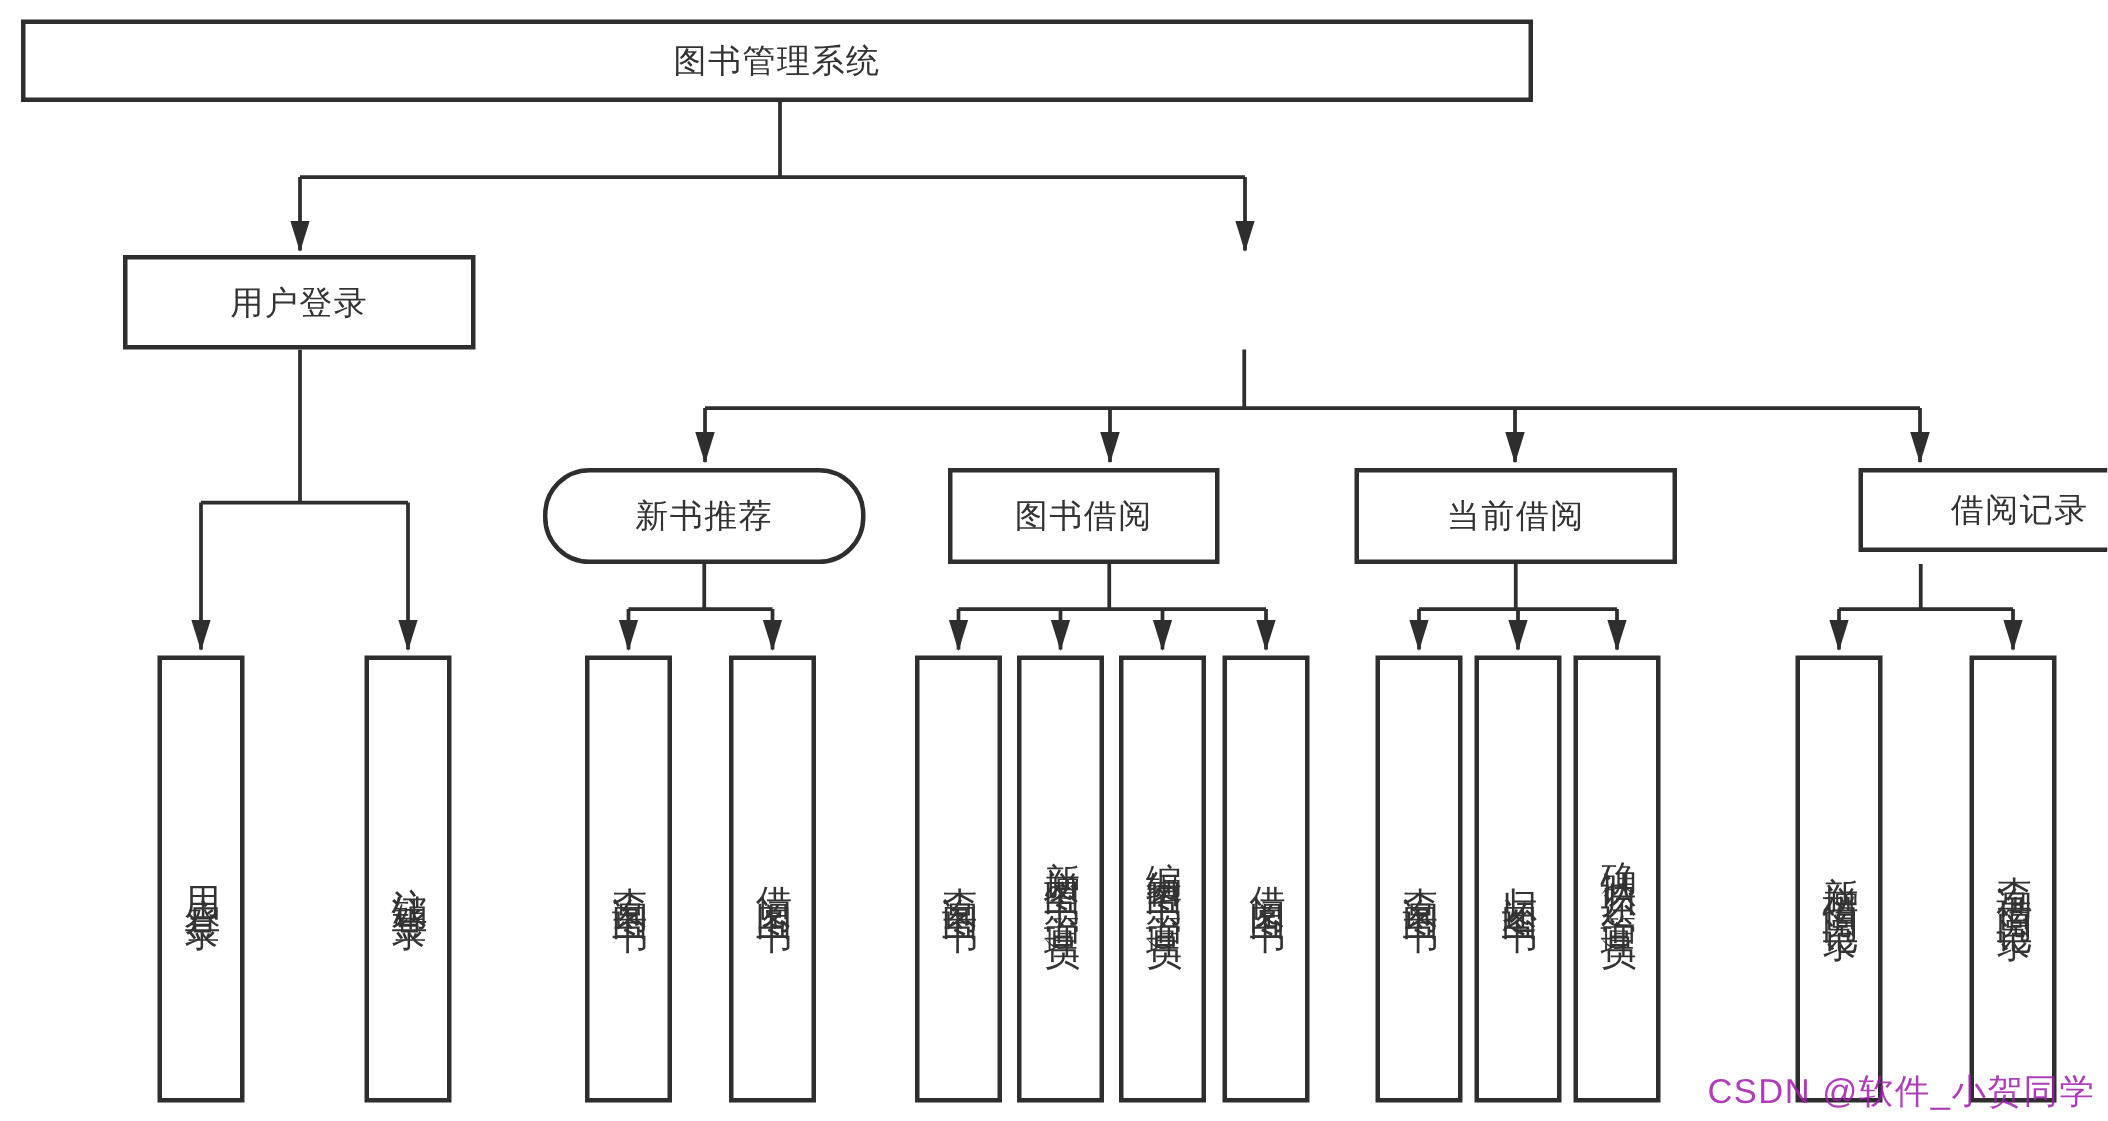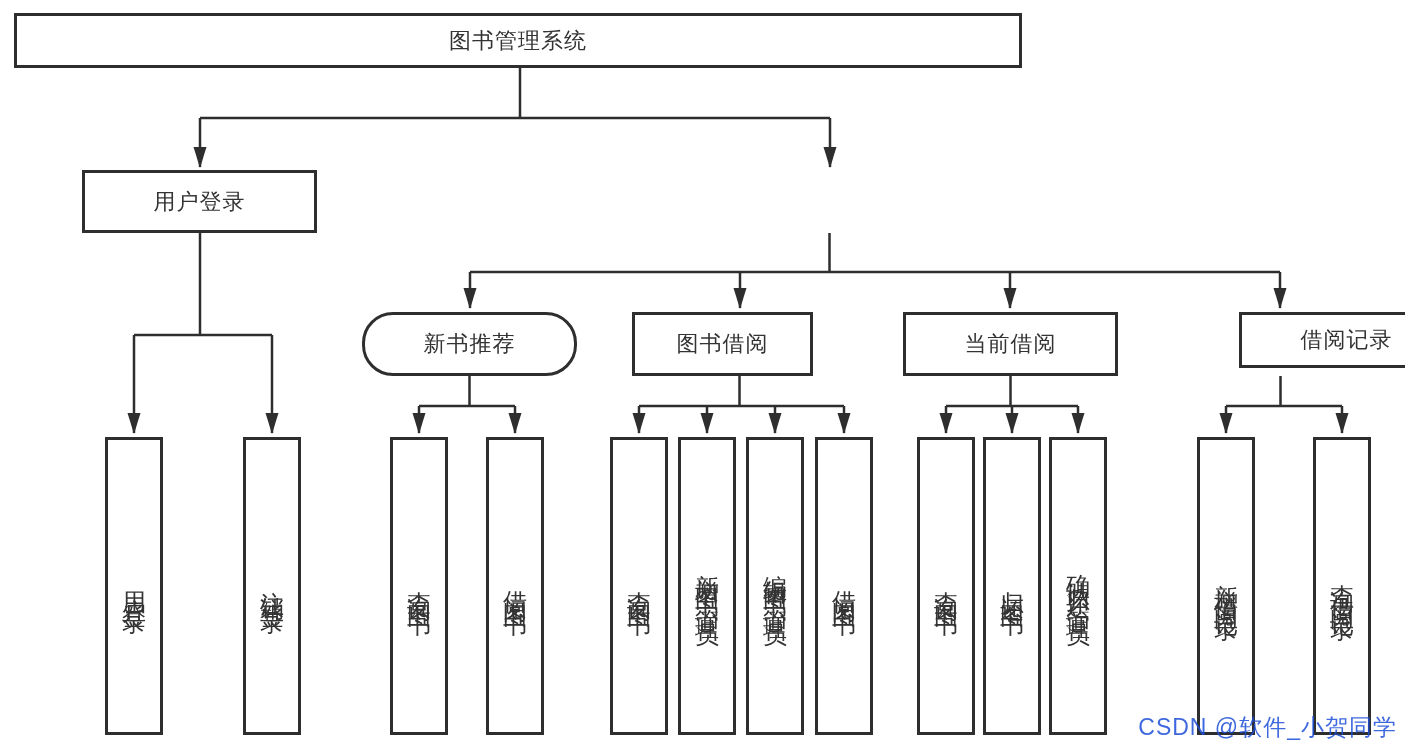--- a/index.html
+++ b/index.html
@@ -43,21 +43,21 @@
     text-orientation: mixed;
     letter-spacing: 7px;
     line-height: 1;
     white-space: nowrap;
   }
   .watermark {
     position: absolute;
     right: 8px;
     bottom: 4px;
     font-size: 23px;
-    color: #1d4ed8;
+    color: #a21caf;
     opacity: 0.85;
     letter-spacing: 1px;
     white-space: nowrap;
   }
 </style>
 </head>
 <body>
 
 <div class="canvas">
 

